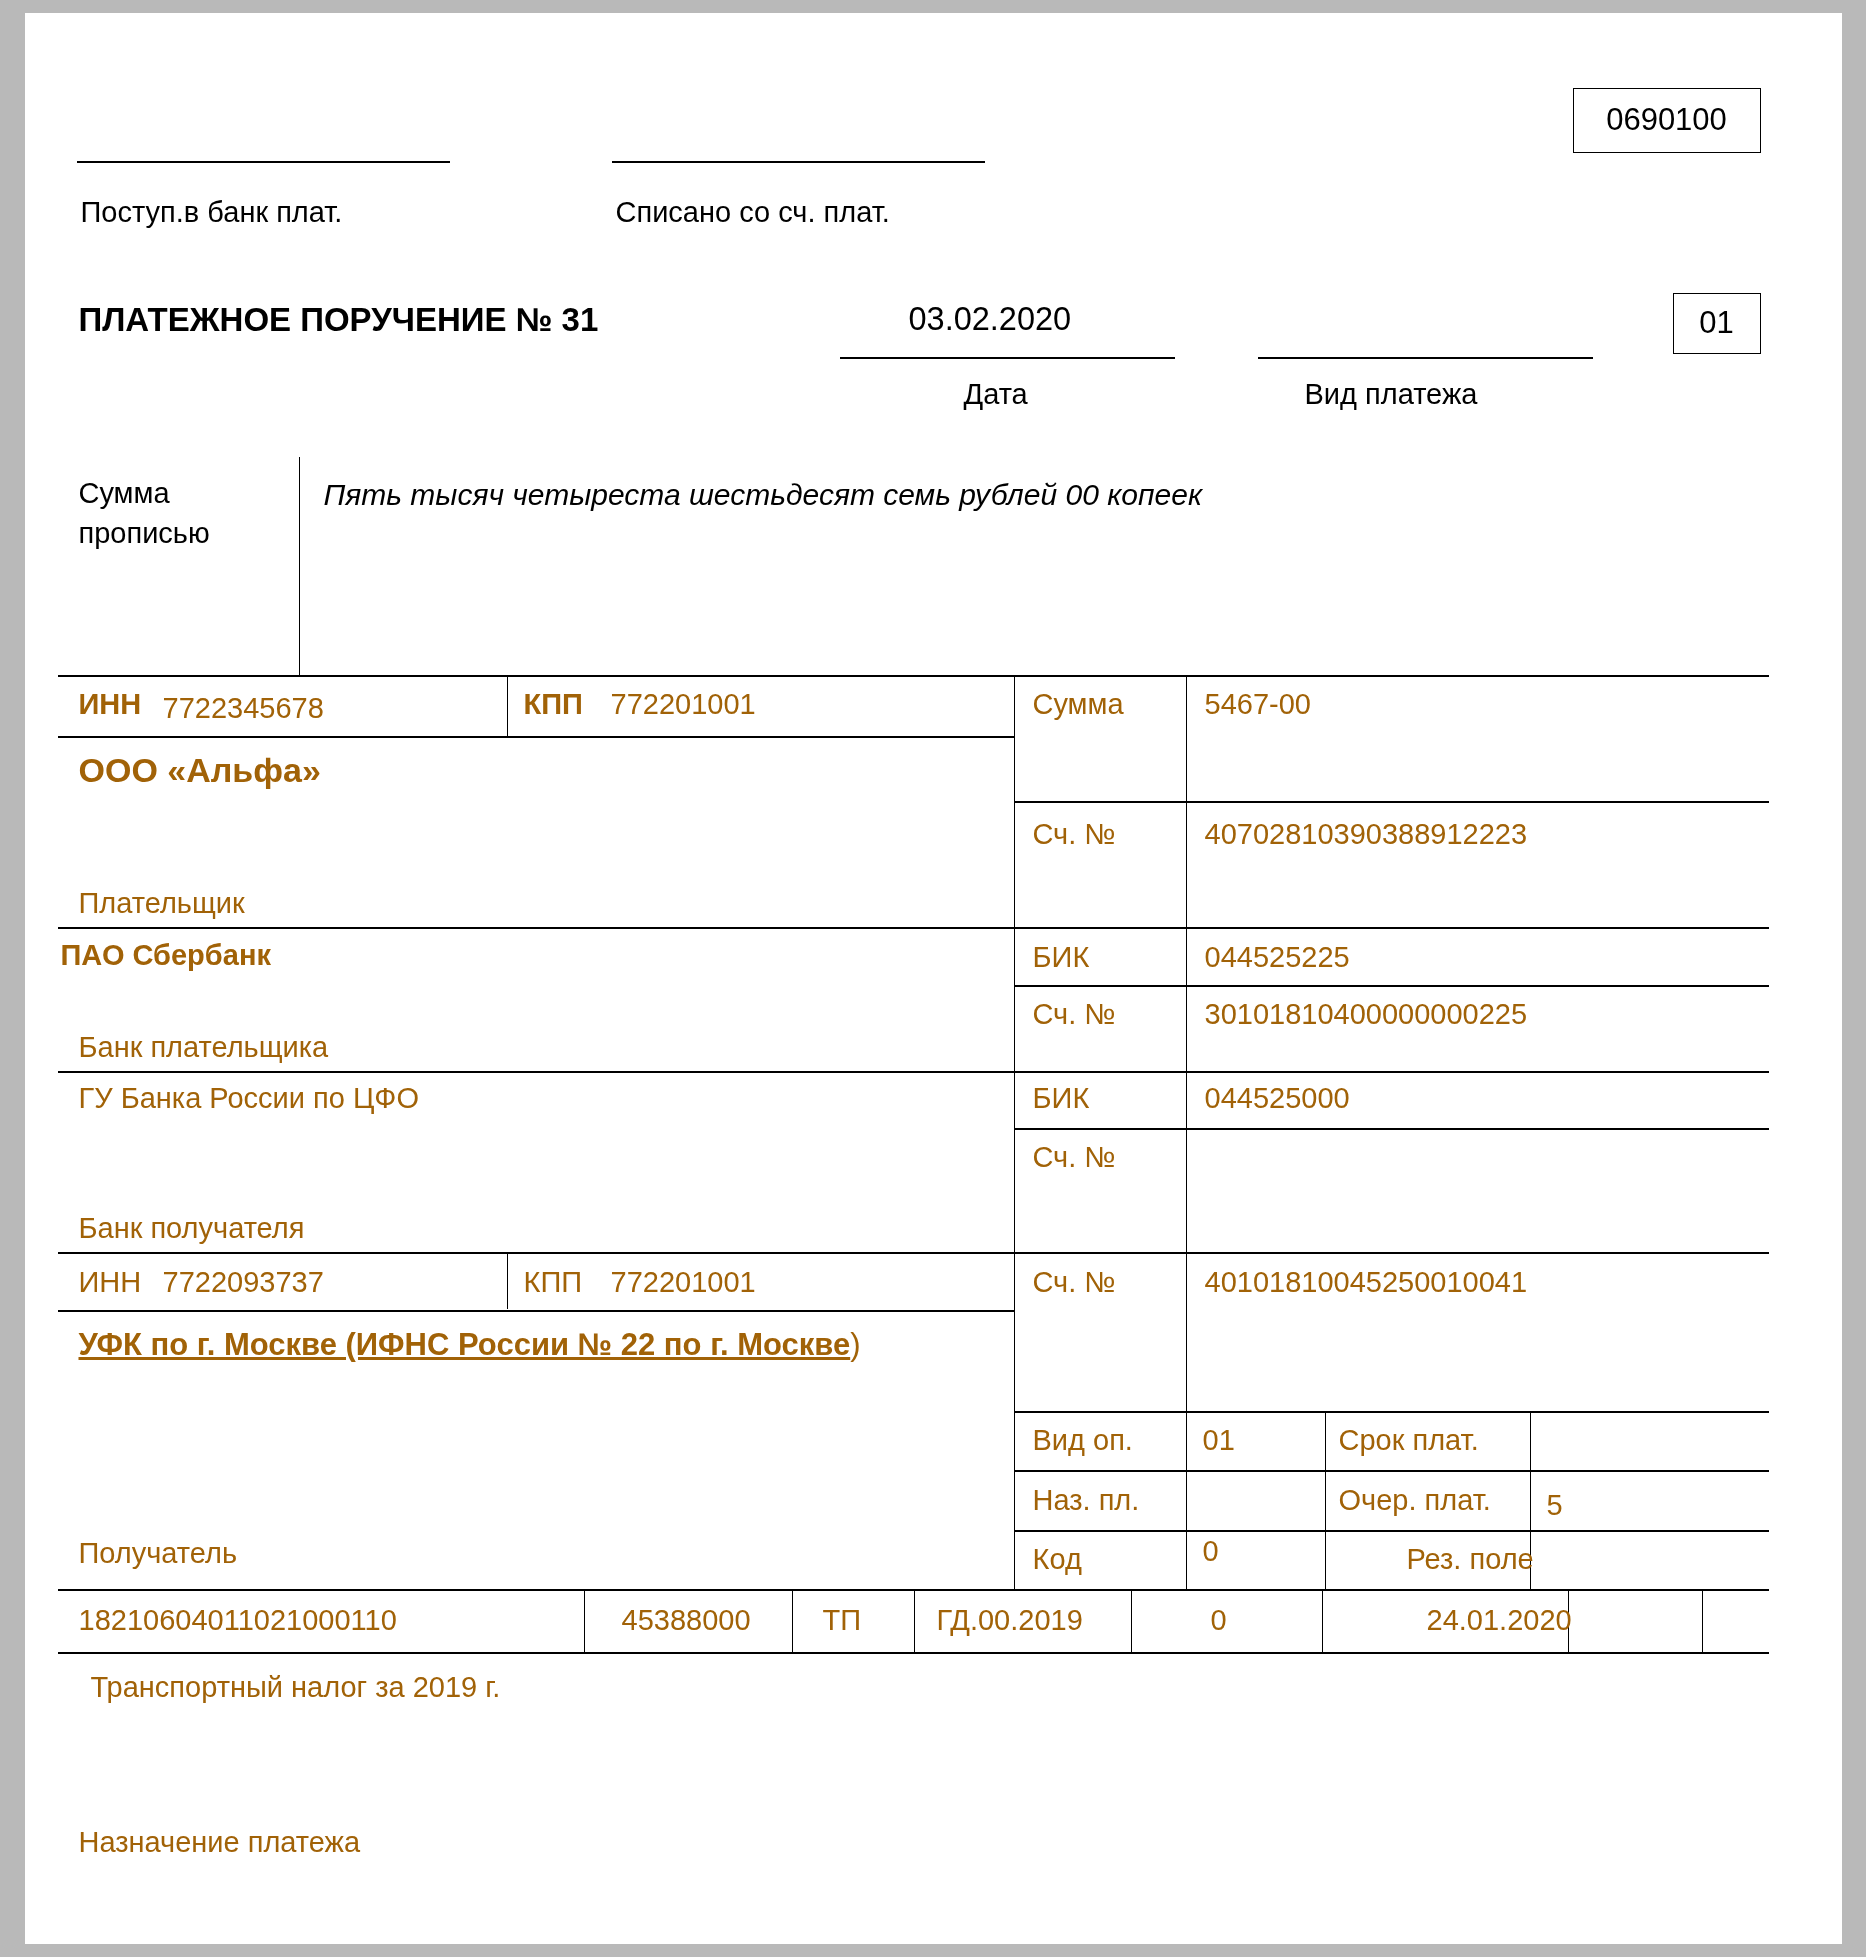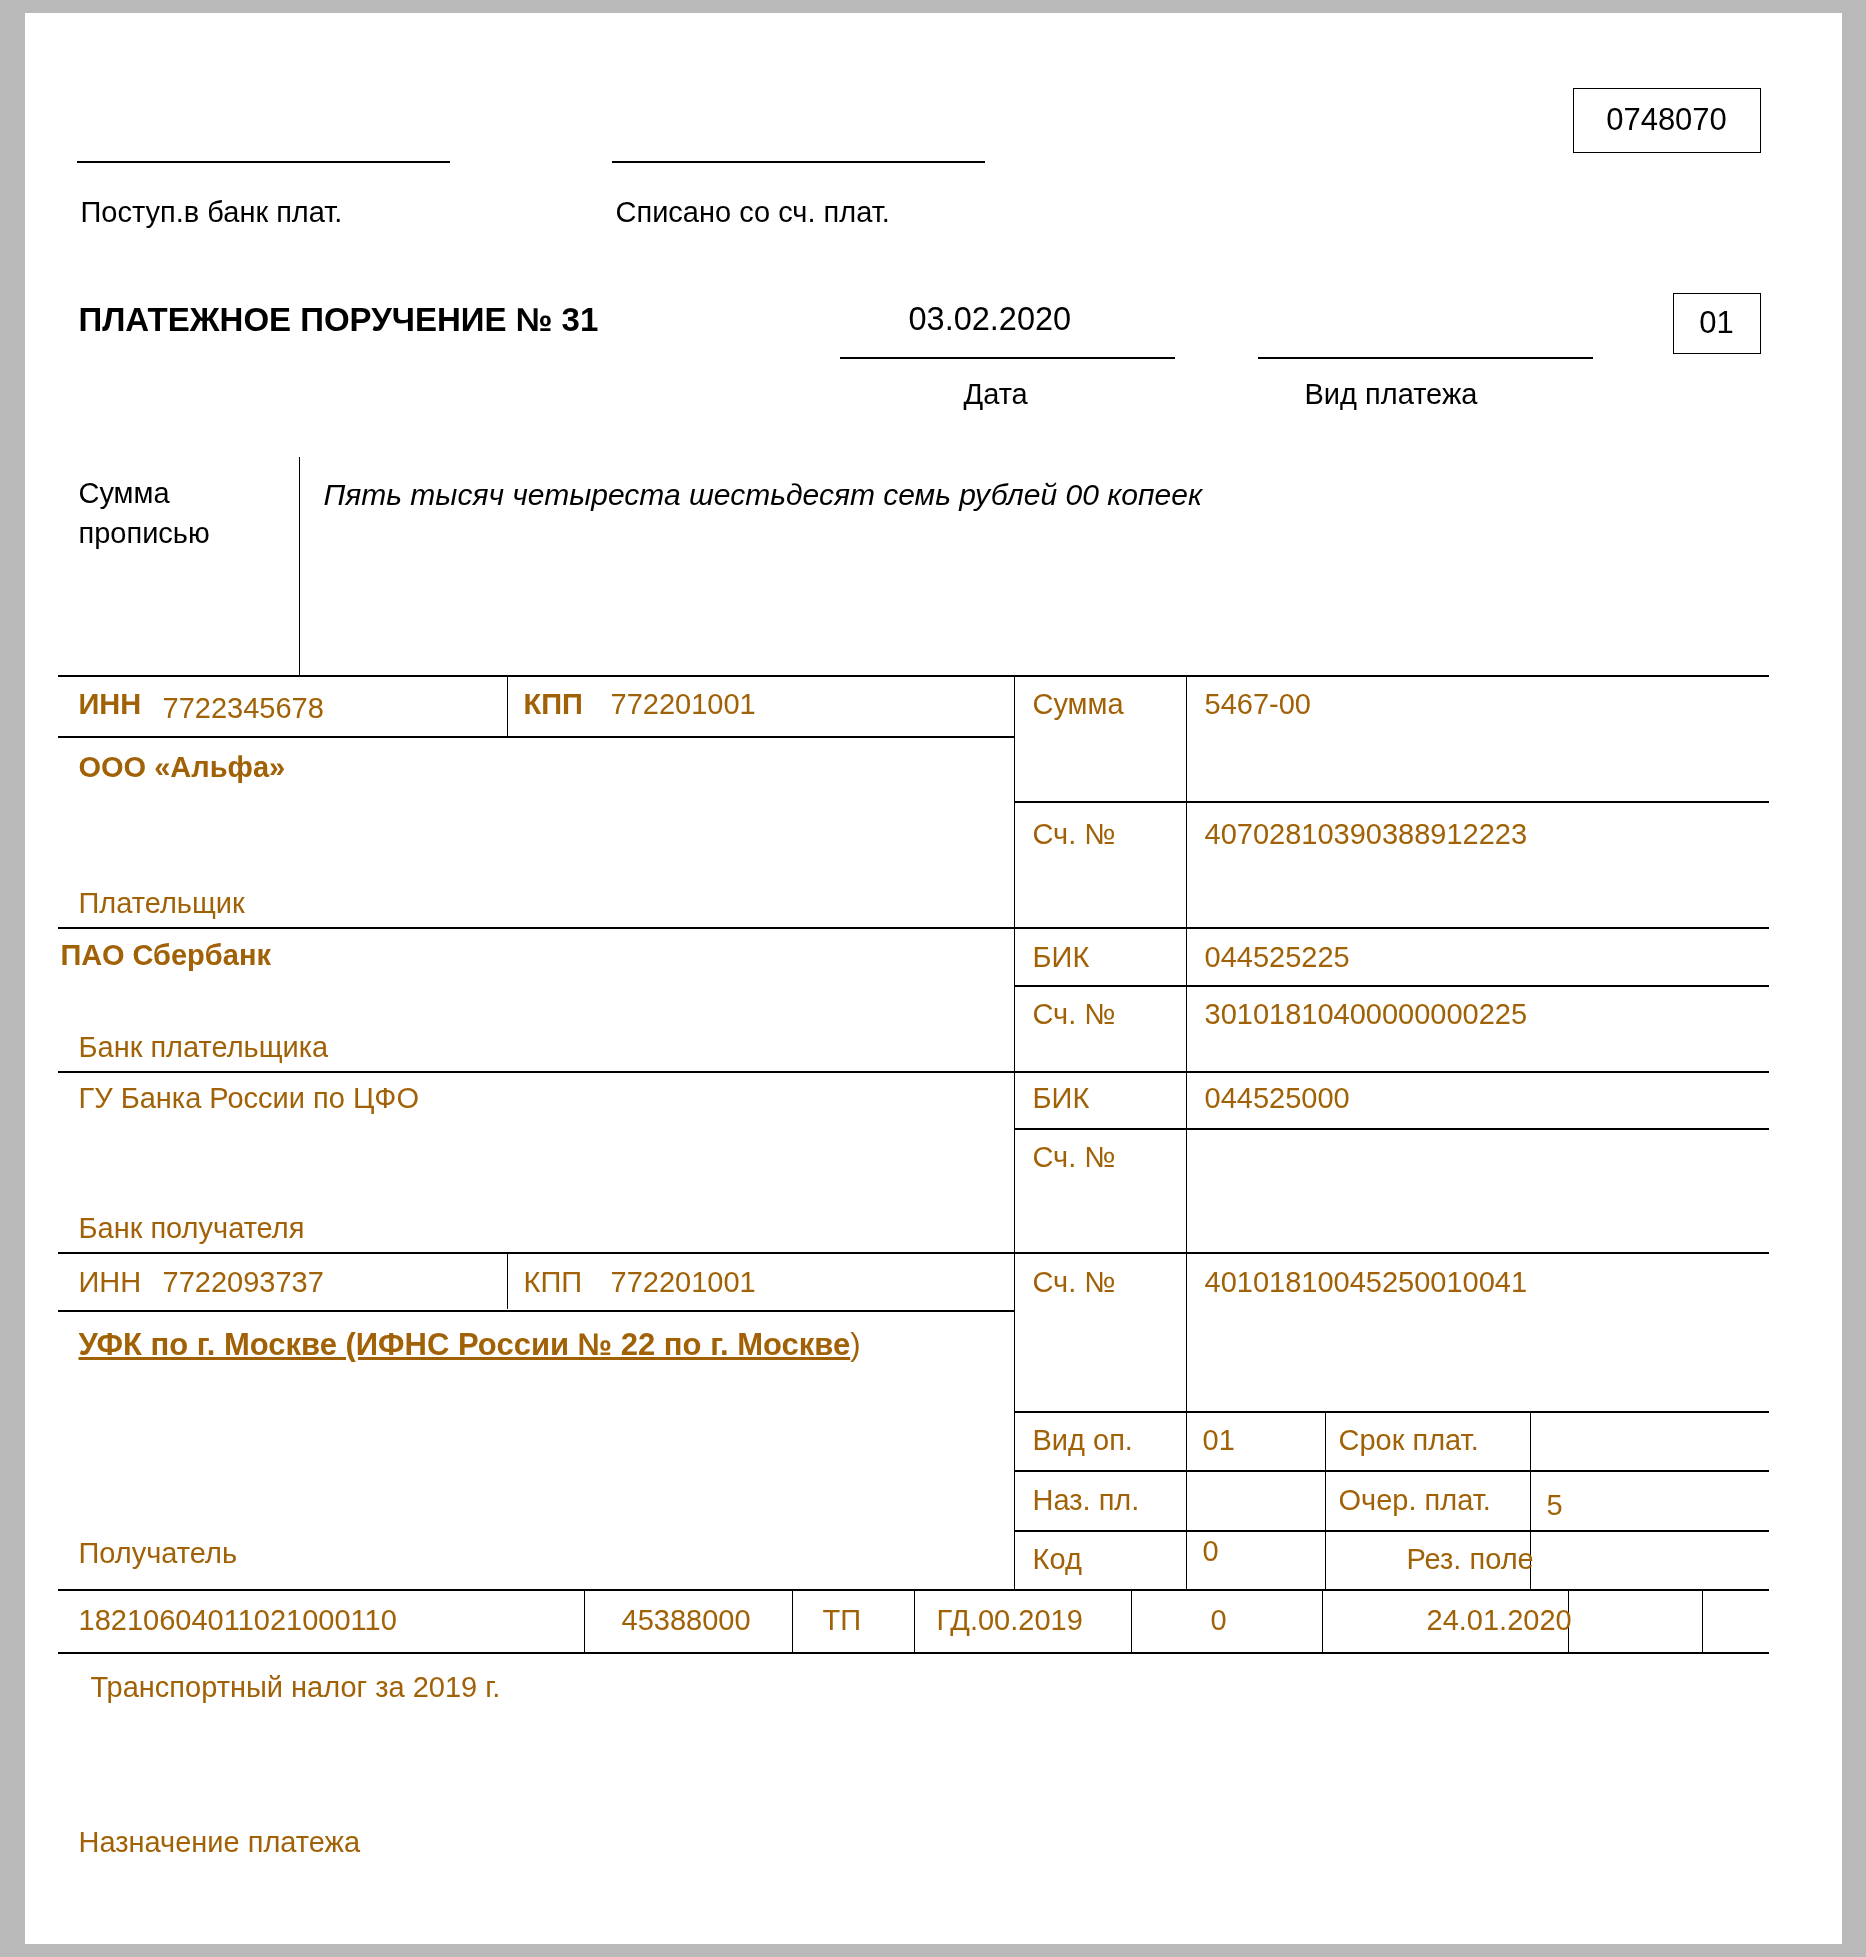--- a/index.html
+++ b/index.html
@@ -56,21 +56,21 @@
     white-space: nowrap;
   }
 </style>
 </head>
 <body>
 
 <div class="page">
   <div class="inner">
 
     <div class="codebox" style="left:1515px; top:42px; width:186px; height:63px;">
-      <span>0748070</span>
+      <span>0690100</span>
     </div>
 
     <div class="line hl" style="left:19px; top:115px; width:373px;"></div>
     <div class="txt abs" style="left:23px; top:151px;">Поступ.в банк плат.</div>
 
     <div class="line hl" style="left:554px; top:115px; width:373px;"></div>
     <div class="txt abs" style="left:558px; top:151px;">Списано со сч. плат.</div>
 
     <div class="txt abs bold" style="left:21px; top:256px; font-size:33px;">ПЛАТЕЖНОЕ ПОРУЧЕНИЕ № 31</div>
 
@@ -123,21 +123,21 @@
     <div class="line vl" style="left:1073px; top:1543px; height:63px;"></div>
     <div class="line vl" style="left:1264px; top:1543px; height:63px;"></div>
     <div class="line vl" style="left:1510px; top:1543px; height:63px;"></div>
     <div class="line vl" style="left:1644px; top:1543px; height:63px;"></div>
 
     <div class="cell bold" style="left:21px; top:642px;">ИНН</div>
     <div class="cell" style="left:105px; top:646px;">7722345678</div>
     <div class="cell bold" style="left:466px; top:642px;">КПП</div>
     <div class="cell" style="left:553px; top:642px;">772201001</div>
 
-    <div class="cell bold" style="left:21px; top:705px; font-size:29px;">ООО «Альфа»</div>
+    <div class="cell bold" style="left:21px; top:705px; font-size:34px;">ООО «Альфа»</div>
     <div class="cell" style="left:21px; top:841px;">Плательщик</div>
 
     <div class="cell" style="left:3px; top:893px;font-weight:bold;">ПАО Сбербанк</div>
     <div class="cell" style="left:21px; top:985px;">Банк плательщика</div>
 
     <div class="cell" style="left:21px; top:1036px;">ГУ Банка России по ЦФО</div>
     <div class="cell" style="left:21px; top:1166px;">Банк получателя</div>
 
     <div class="cell" style="left:21px; top:1220px;">ИНН</div>
     <div class="cell" style="left:105px; top:1220px;">7722093737</div>

